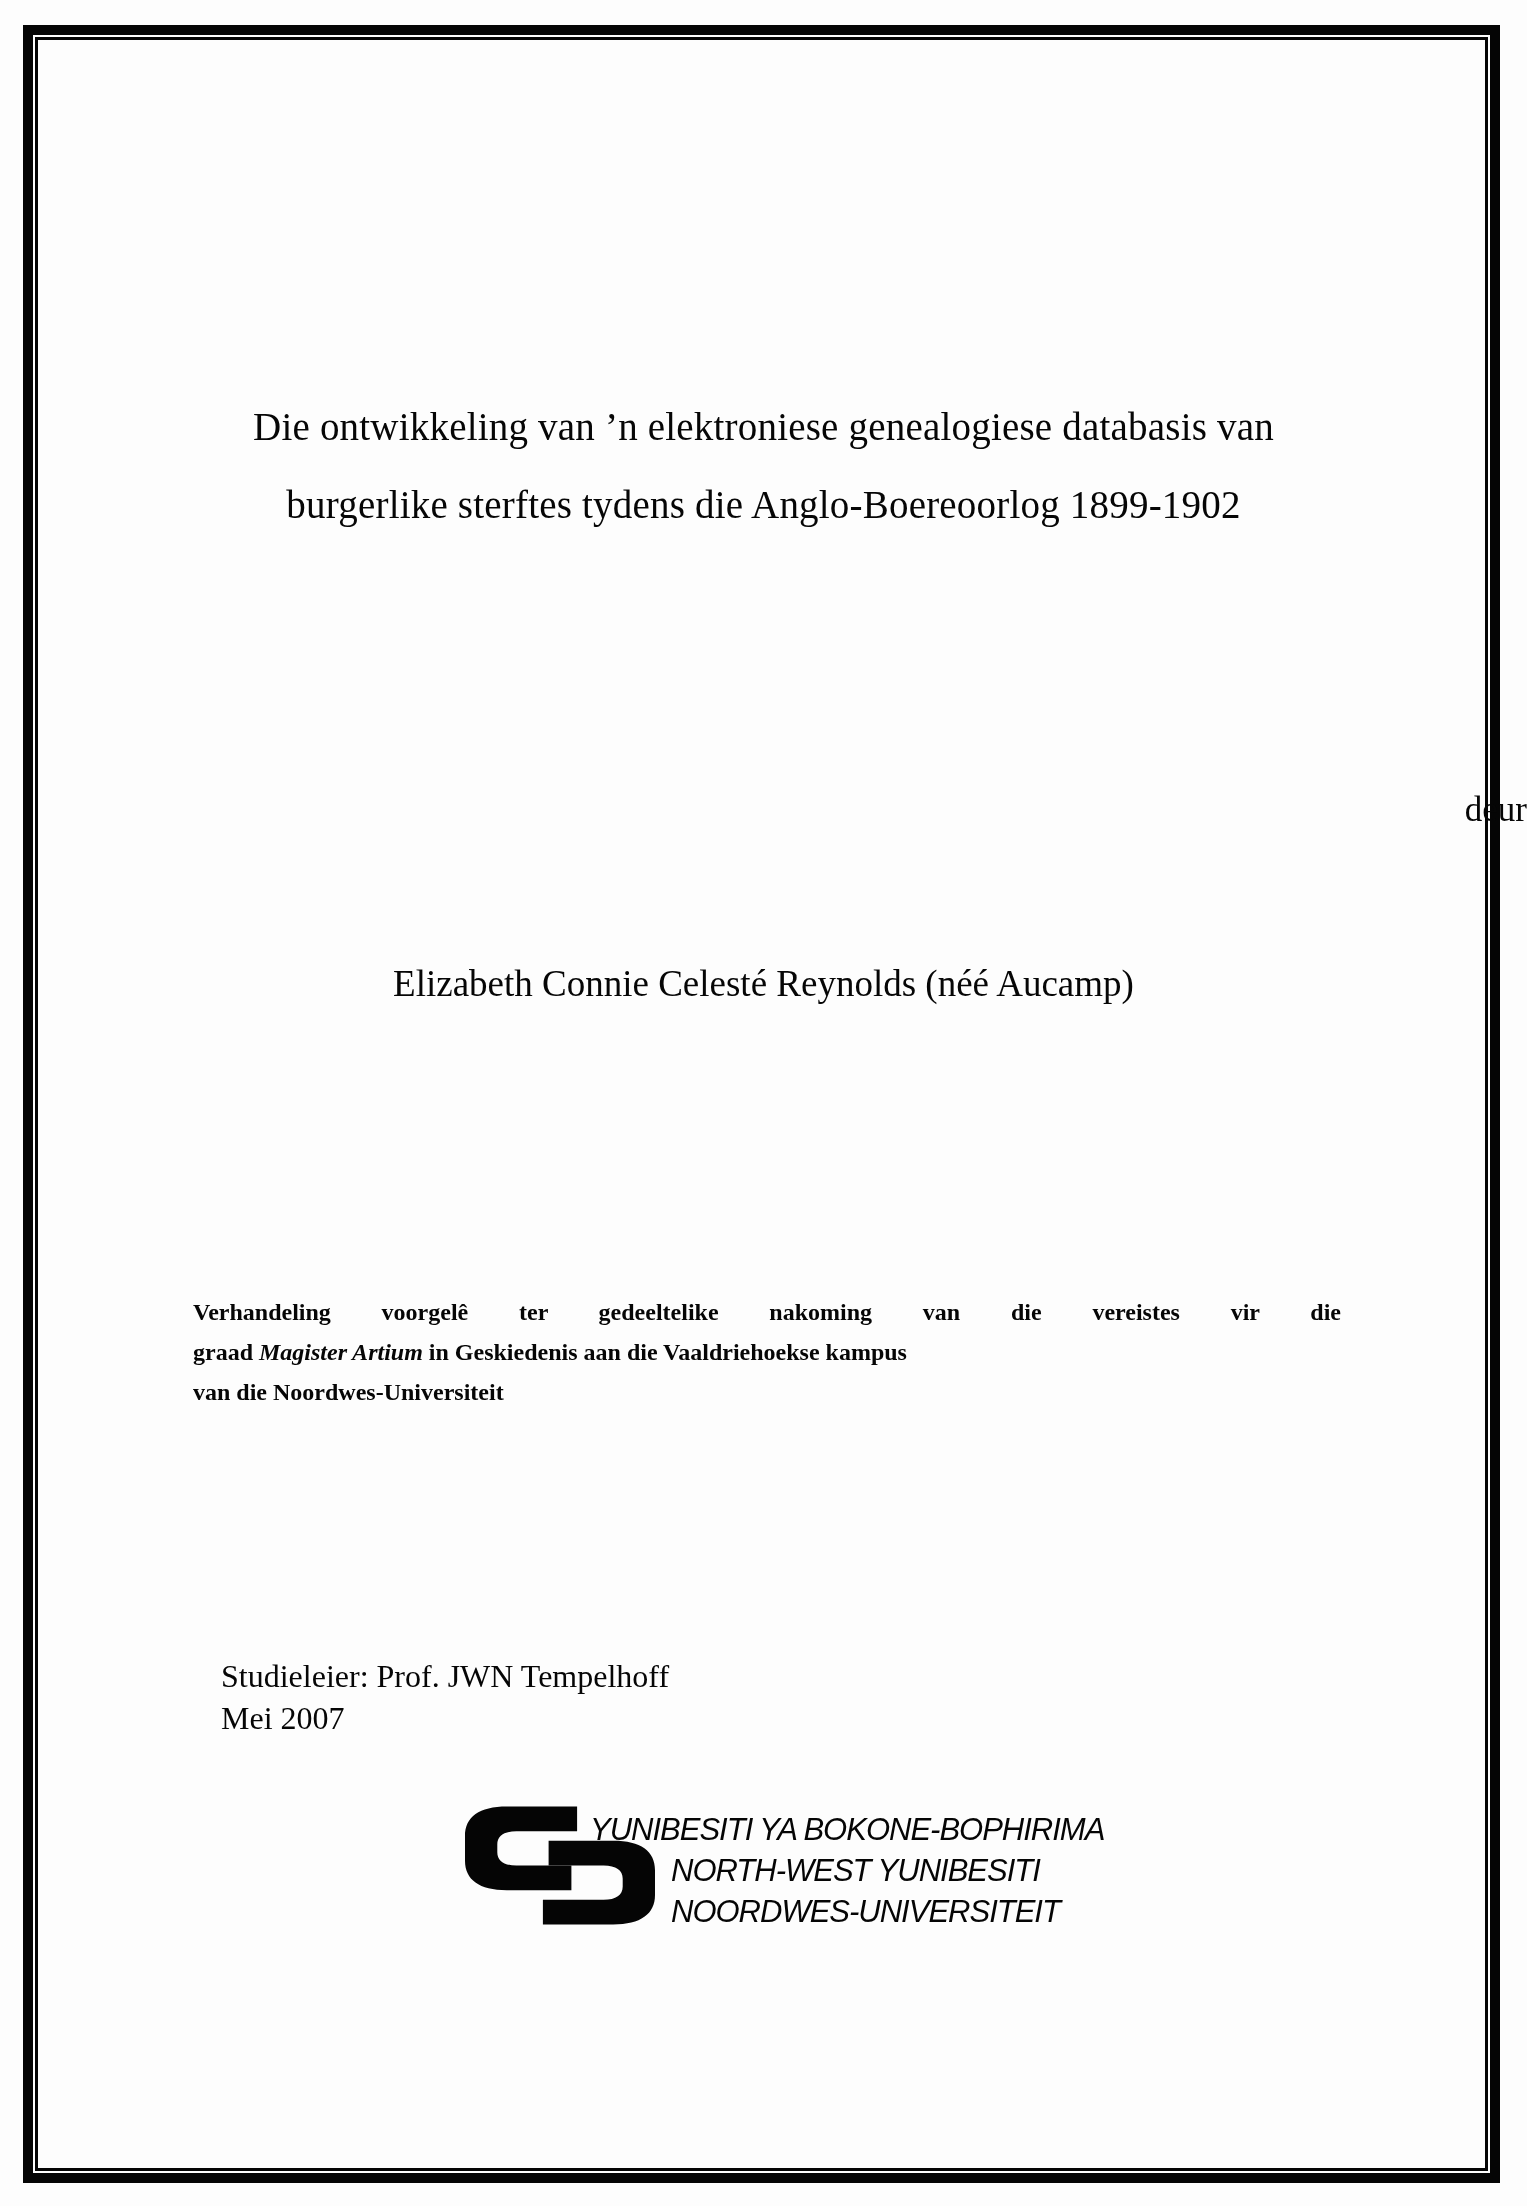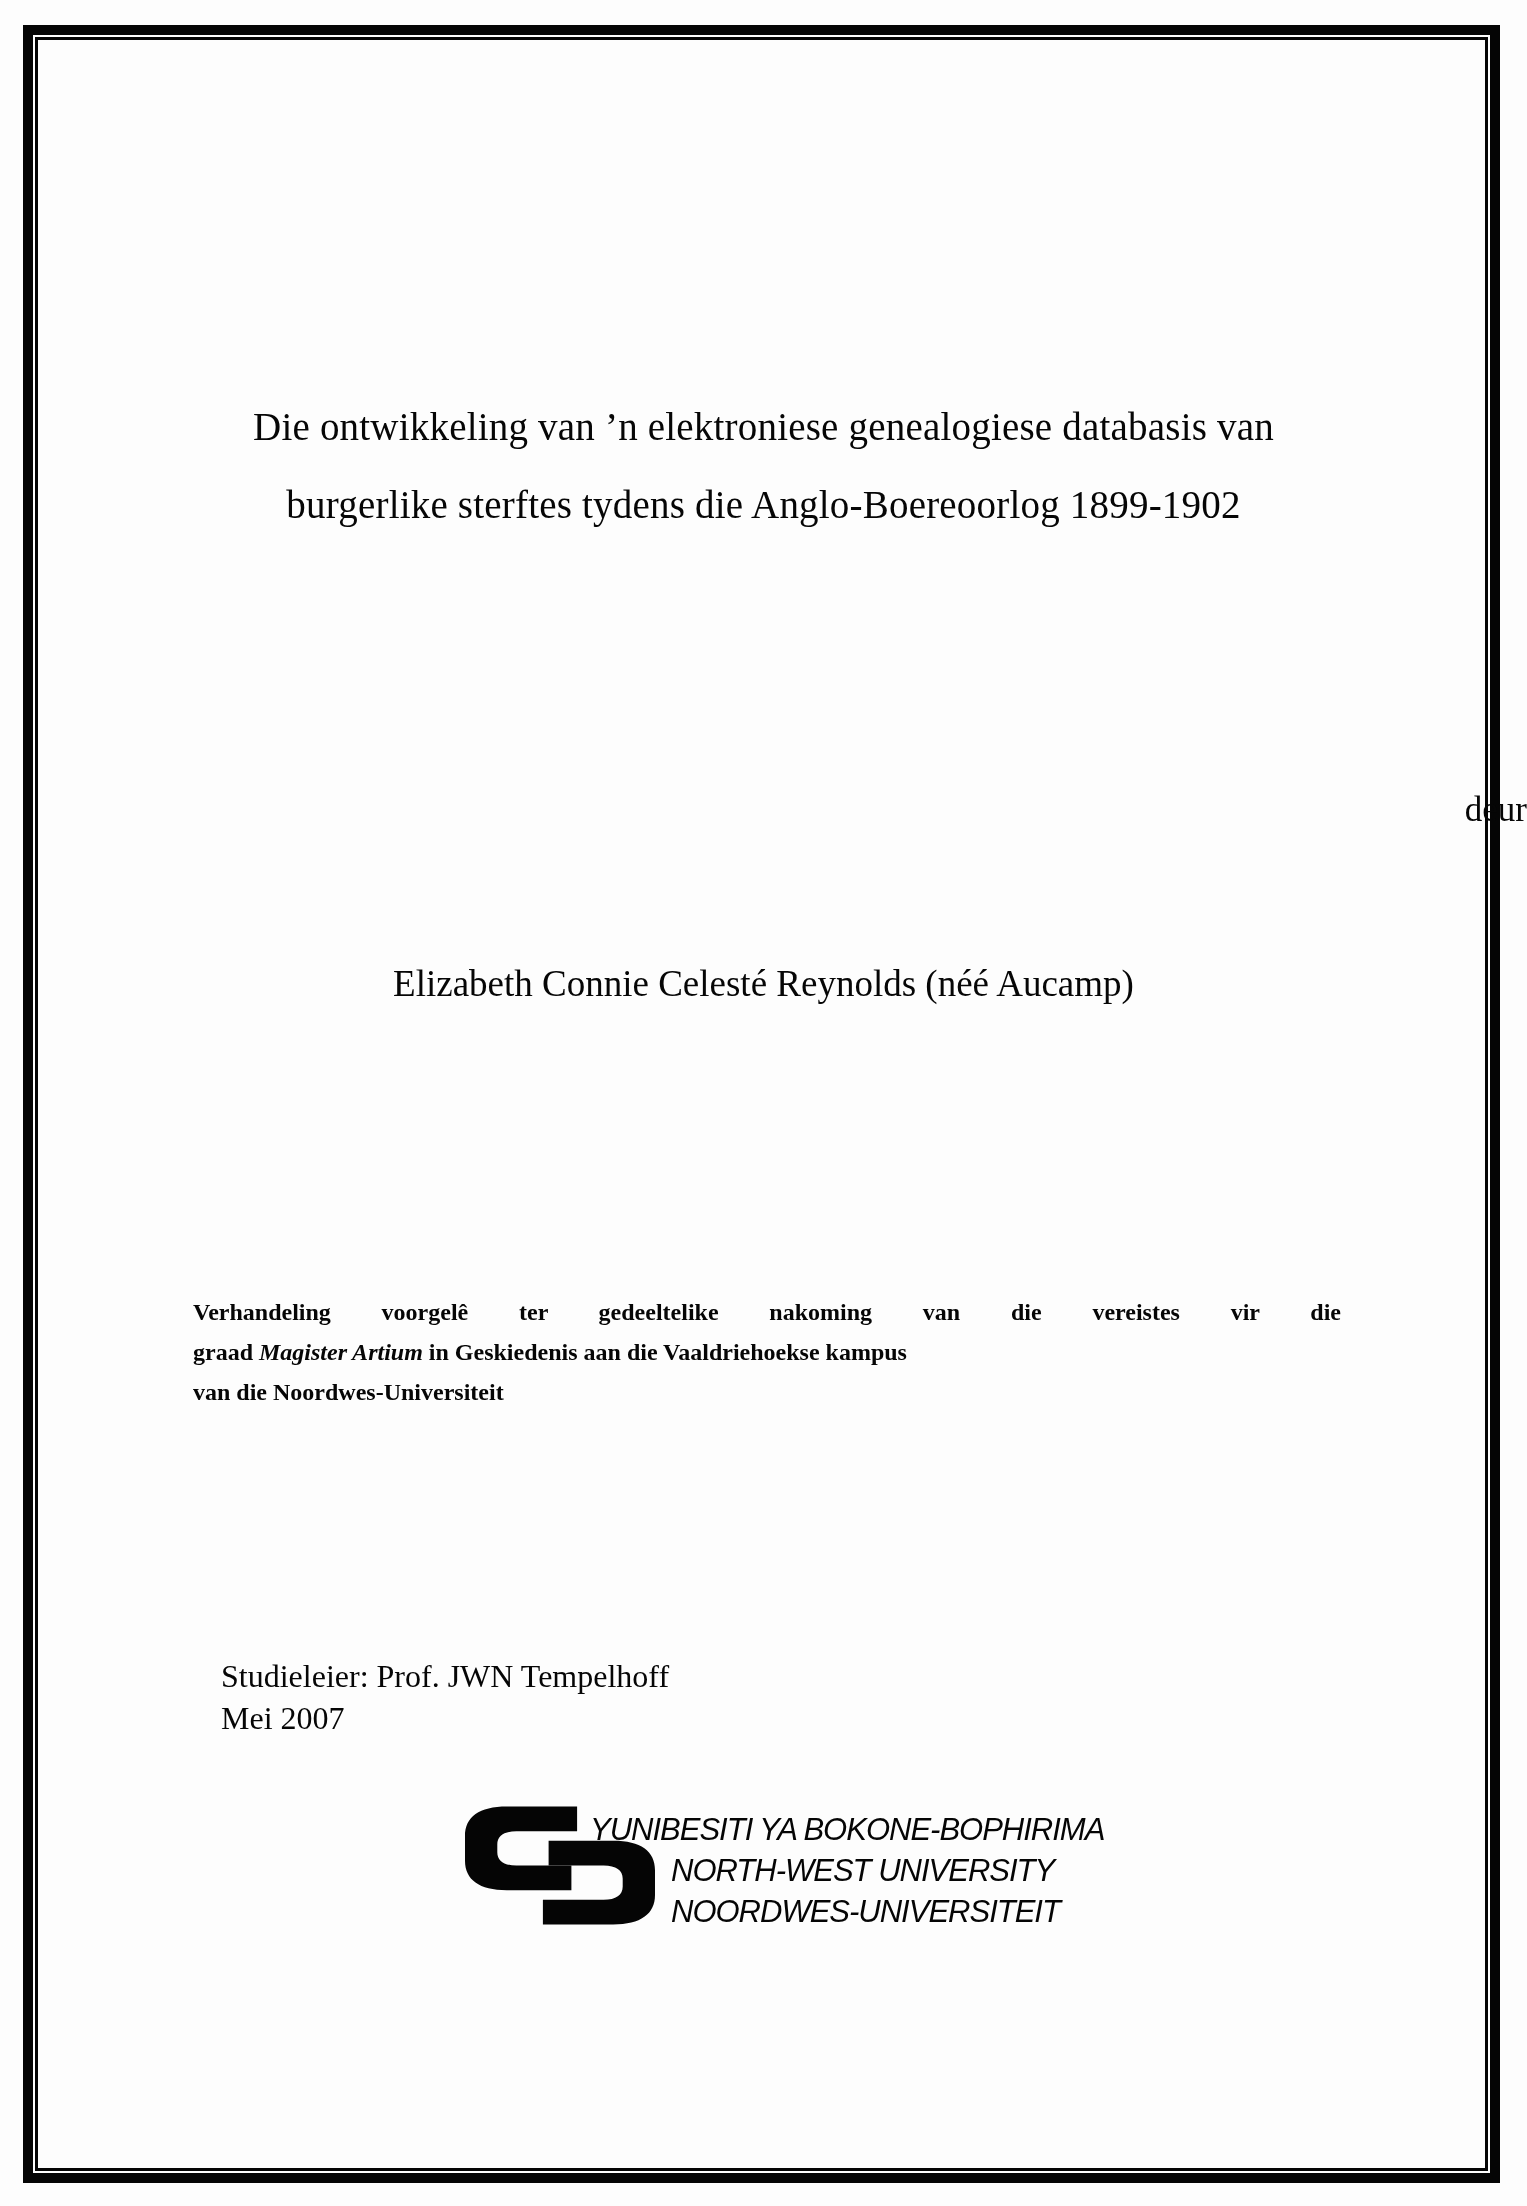--- a/index.html
+++ b/index.html
@@ -118,18 +118,18 @@
     <div>Mei 2007</div>
   </div>
 
   <div class="logo">
     <svg class="logo-mark" viewBox="0 0 200 124" xmlns="http://www.w3.org/2000/svg" aria-hidden="true">
       <path id="cshape" fill="#050505" d="M 44 0 H 118 V 26 H 54 C 41 26 34 31 34 40 V 48 C 34 57 41 62 54 62 H 112 V 88 H 44 C 15 88 0 77 0 57 V 31 C 0 11 15 0 44 0 Z"></path>
       <use href="#cshape" transform="rotate(180 100 62)"></use>
     </svg>
     <div class="logo-text">
       <div>YUNIBESITI YA BOKONE-BOPHIRIMA</div>
-      <div class="indent">NORTH-WEST UNIVERSITY</div>
+      <div class="indent">NORTH-WEST YUNIBESITI</div>
       <div class="indent">NOORDWES-UNIVERSITEIT</div>
     </div>
   </div>
 
 </div>
 
 </body></html>

